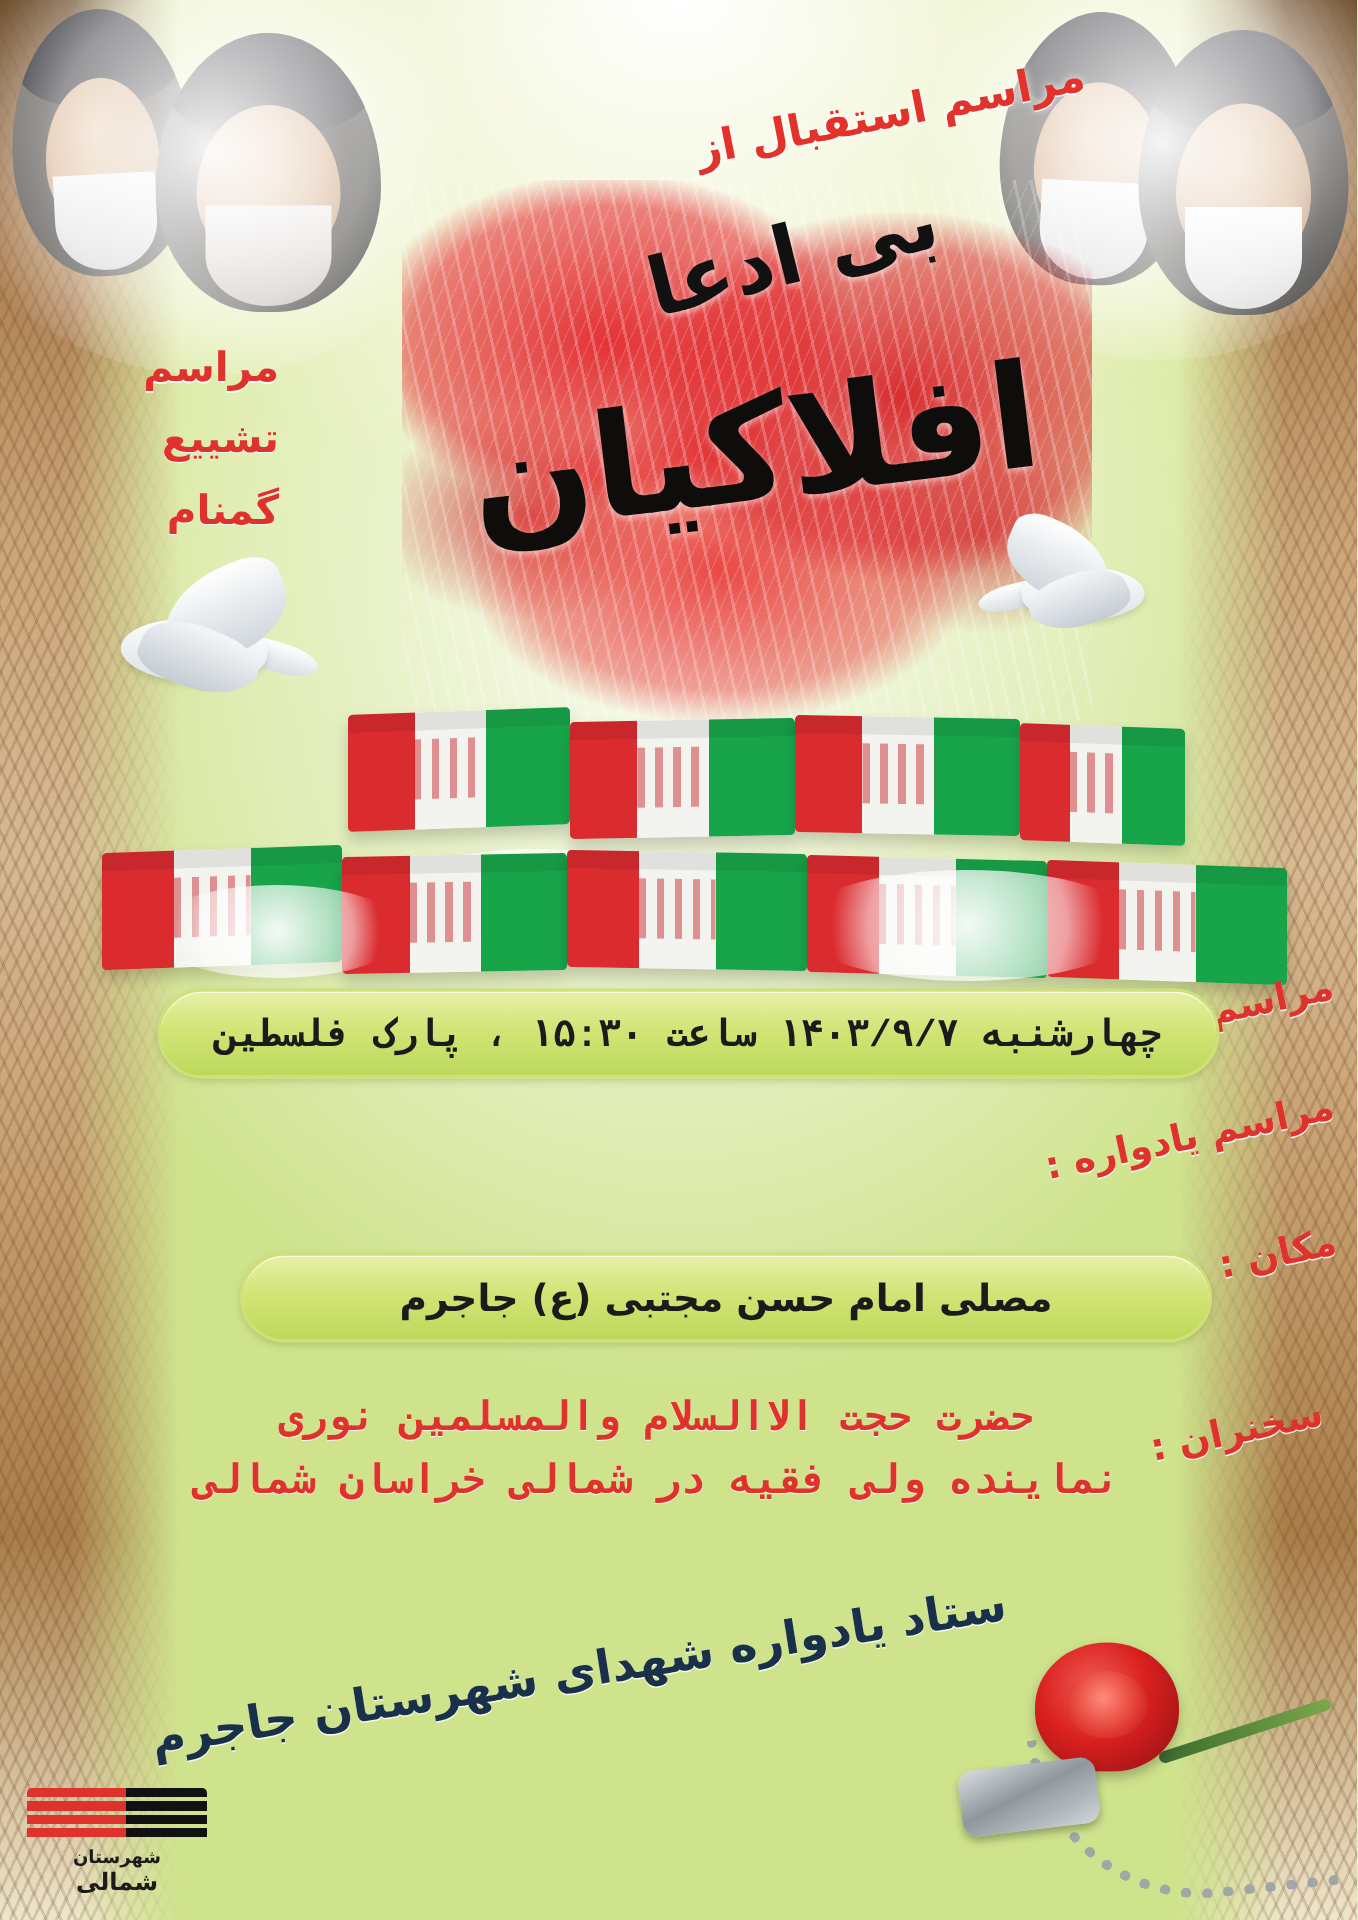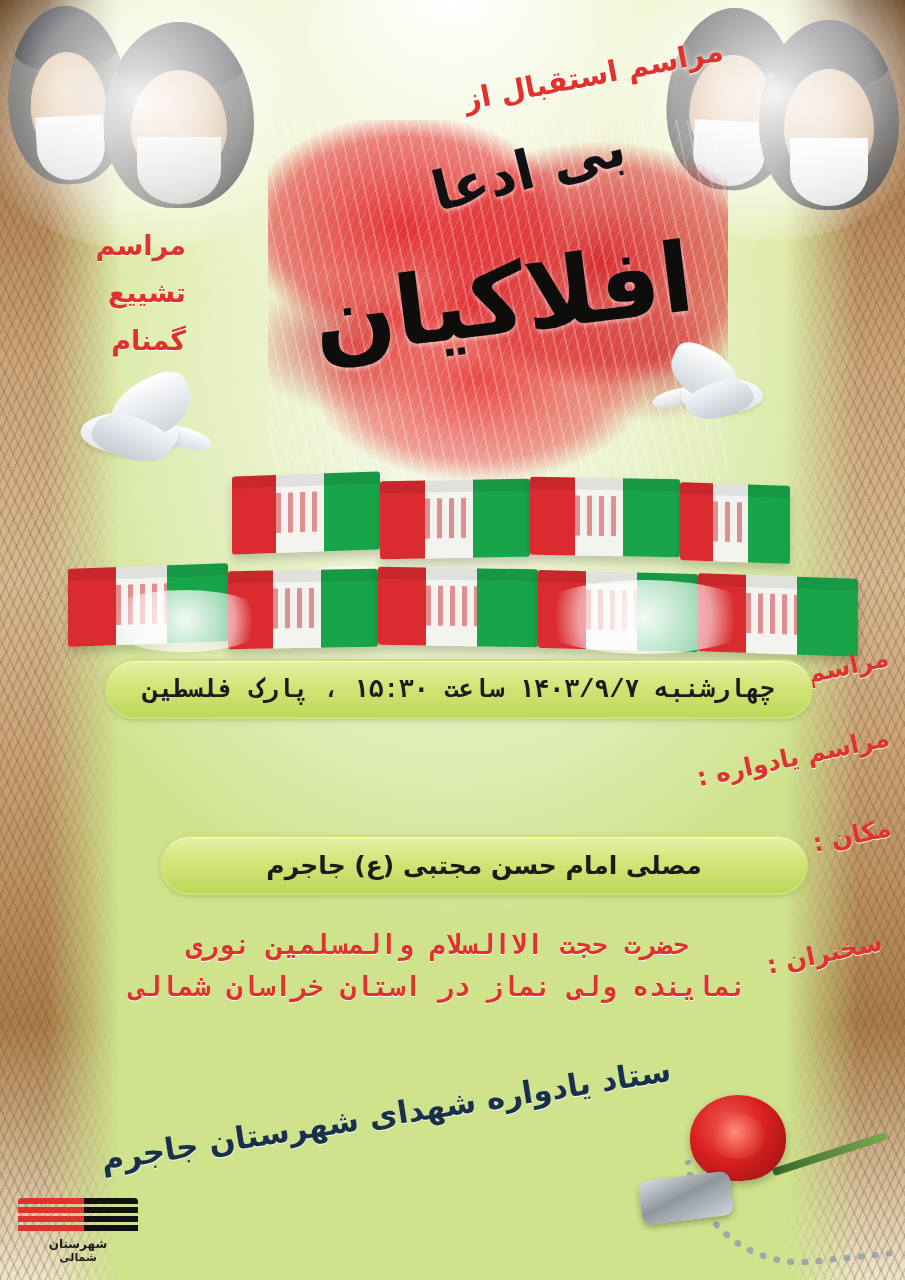--- a/index.html
+++ b/index.html
@@ -275,21 +275,21 @@
   .logo{position:absolute;left:18px;bottom:16px;width:120px;text-align:center;}
   .logo .mark{
     height:36px;
     background:
       linear-gradient(90deg,#e0322c 0 55%, #111 55% 100%);
     -webkit-mask-image:repeating-linear-gradient(180deg,#000 0 6px, rgba(0,0,0,0) 6px 9px);
     mask-image:repeating-linear-gradient(180deg,#000 0 6px, rgba(0,0,0,0) 6px 9px);
     border-radius:3px;
   }
   .logo .t1{color:#1b1b1b;font-size:12px;font-weight:bold;margin-top:3px;}
-  .logo .t2{color:#1b1b1b;font-size:11px;font-weight:bold;text-align:center;}
+  .logo .t2{color:#1b1b1b;font-size:16px;font-weight:bold;text-align:center;}
 </style>
 </head>
 <body>
 
 <div class="poster">
 
   <div class="edge left"></div>
   <div class="edge right"></div>
 
   <div class="portraits tl">
@@ -375,21 +375,21 @@
       <div class="label">مکان :</div>
       <div class="pill w3">مصلی امام حسن مجتبی (ع) جاجرم</div>
     </div>
 
   </div>
 
   <div class="speaker">
     <div class="label">سخنران :</div>
     <div class="lines">
       <div class="ln">حضرت حجت الاالسلام والمسلمین نوری</div>
-      <div class="ln">نماینده ولی نماز در استان خراسان شمالی</div>
+      <div class="ln">نماینده ولی فقیه در شمالی خراسان شمالی</div>
     </div>
   </div>
 
   <div class="signature">ستاد یادواره شهدای شهرستان جاجرم</div>
 
   <div class="chain"></div>
   <div class="stem"></div>
   <div class="rose"></div>
   <div class="tag"></div>
 

